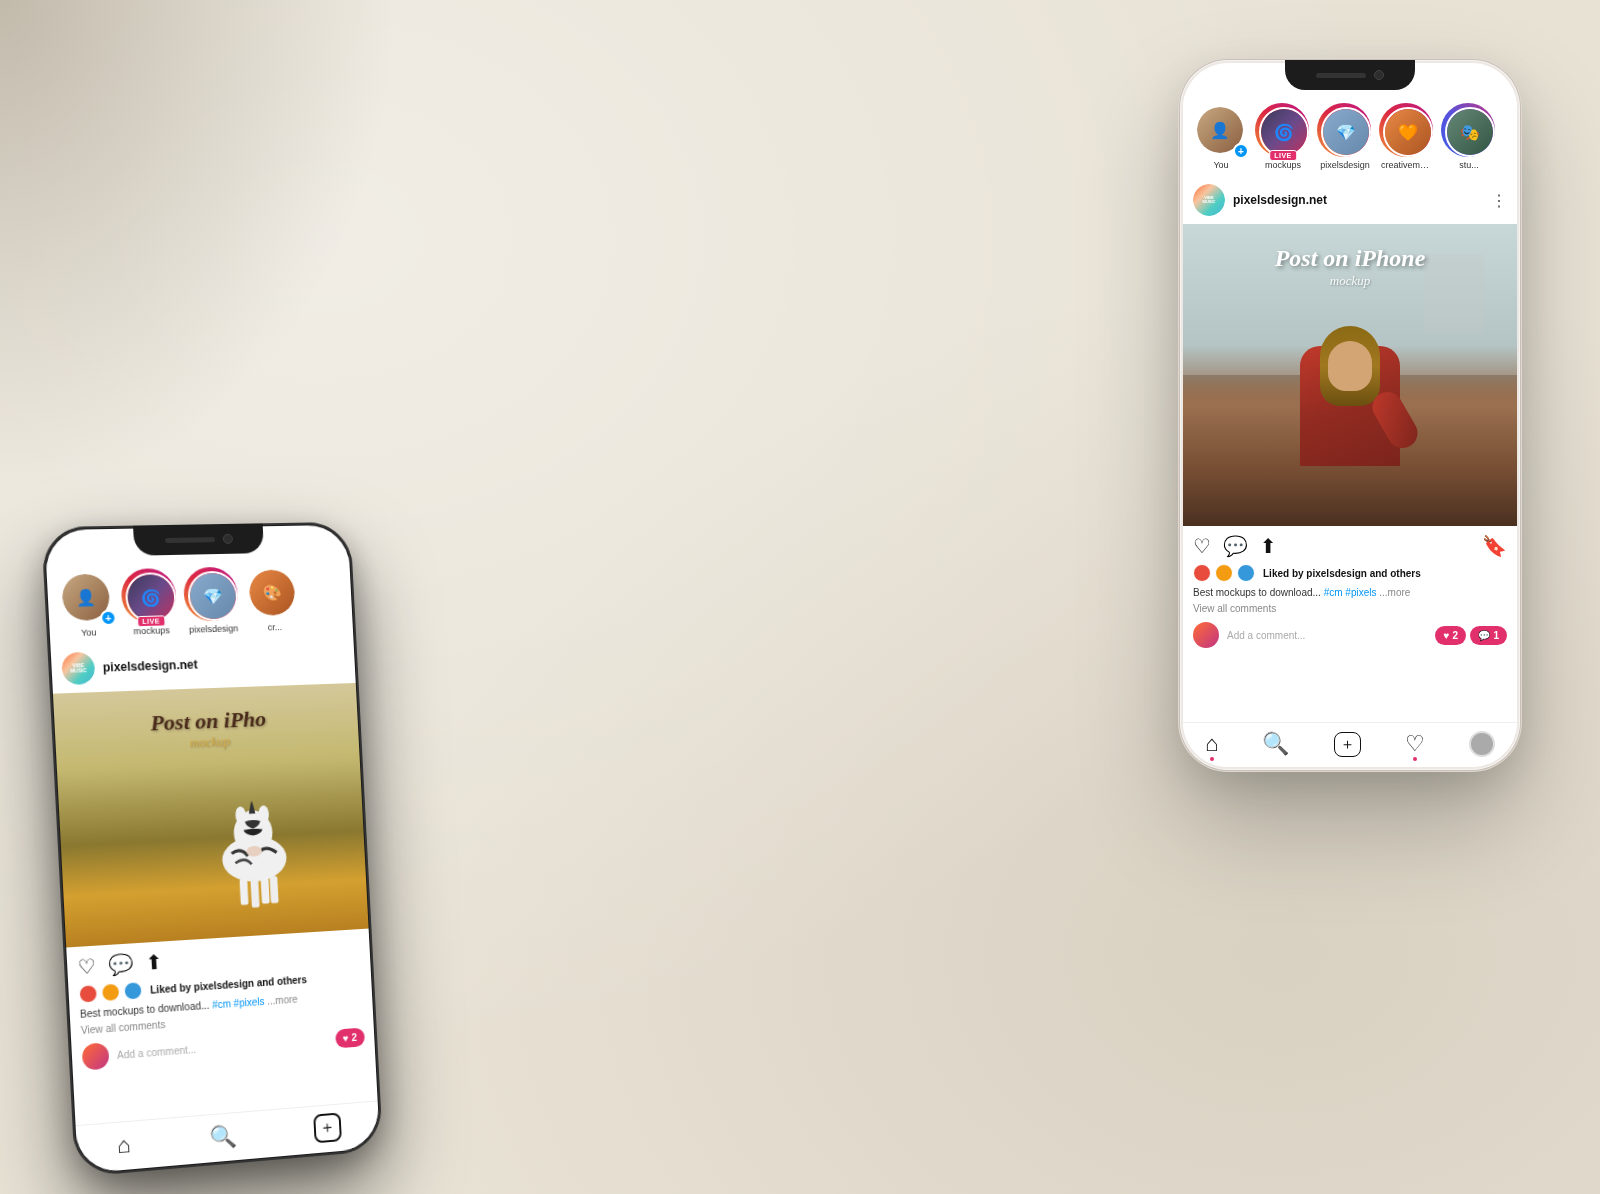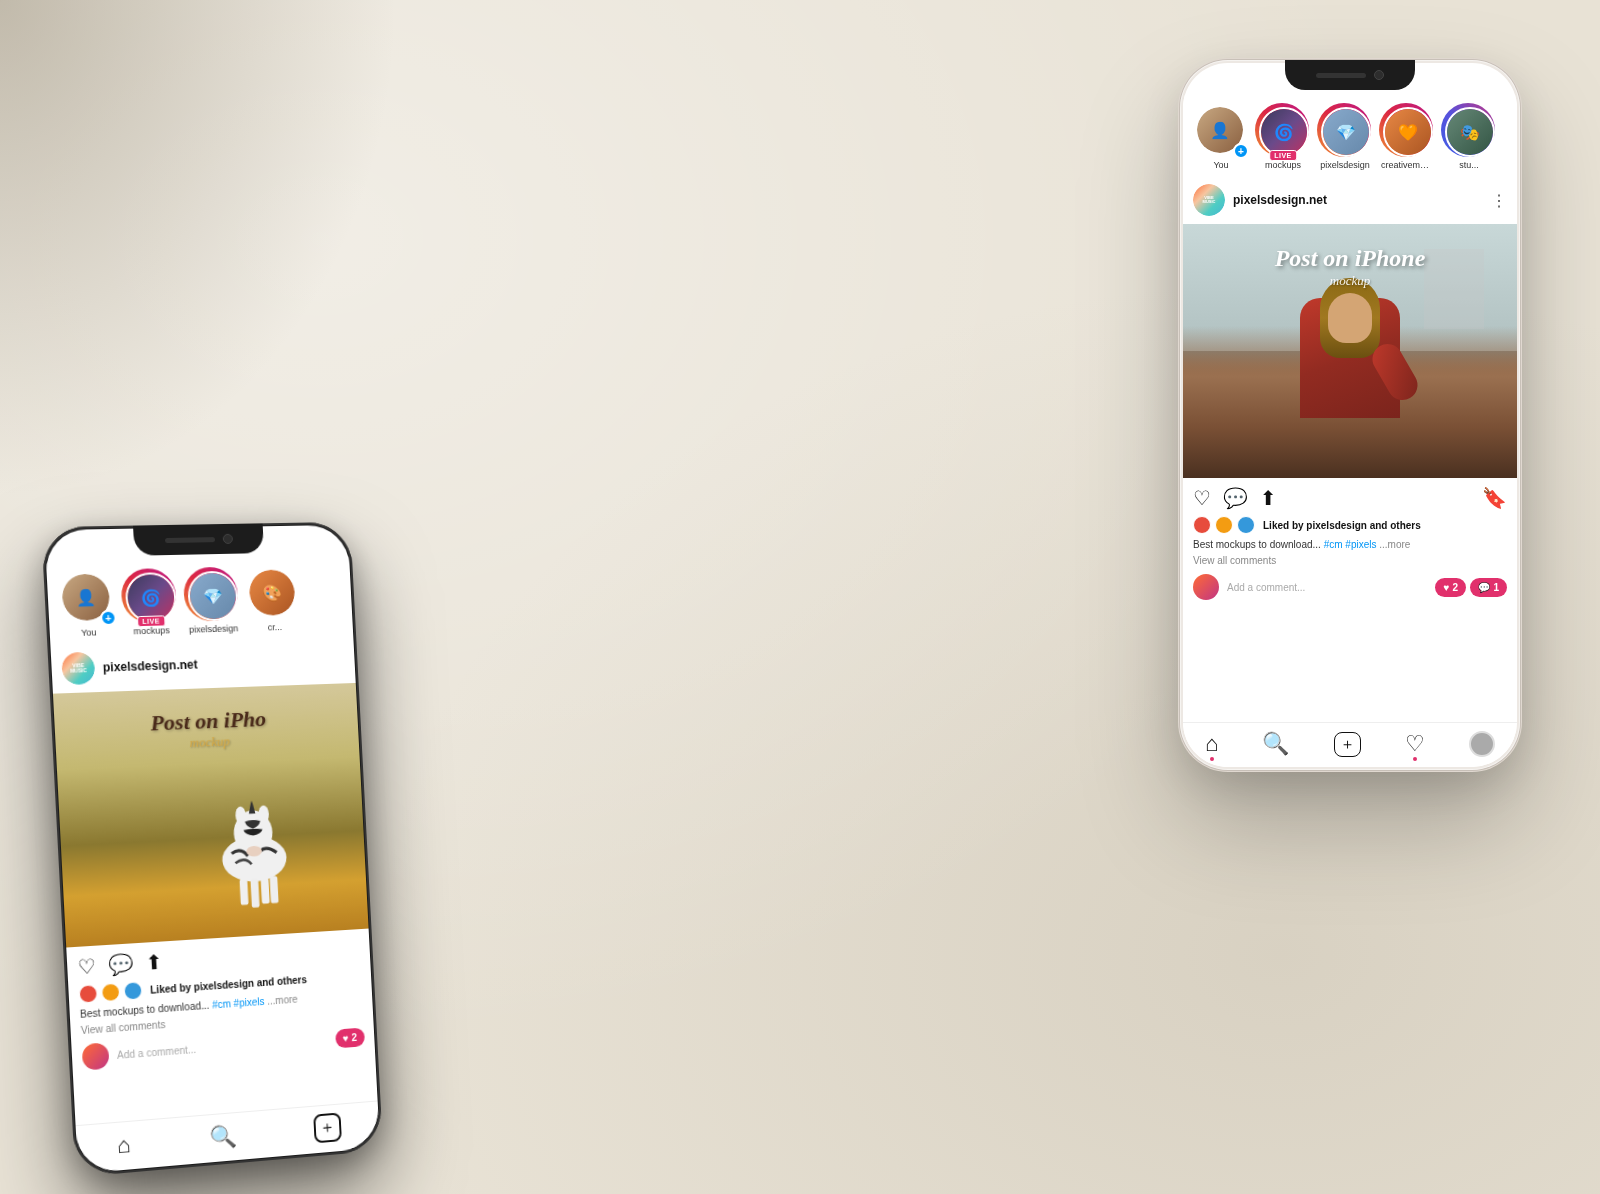--- a/index.html
+++ b/index.html
@@ -756,21 +756,21 @@
       </div>
 
       <div class="ig-post-header">
         <div class="post-avatar">
           <div class="vibe-logo" style="font-size:4px;padding:2px;line-height:1.1;">VIBE<br>MUSIC</div>
         </div>
         <span class="post-username">pixelsdesign.net</span>
         <span class="post-more">⋮</span>
       </div>
 
-      <div class="ig-post-image" style="height:254px;">
+      <div class="ig-post-image" style="height:302px;">
         <div class="woman-image" style="width:100%;height:100%;position:relative;overflow:hidden;">
 
           <div style="position:absolute;top:0;left:0;right:0;height:50%;background:linear-gradient(180deg,#c8d8d8,#b0c0c0);"></div>
           <div style="position:absolute;bottom:0;left:0;right:0;height:60%;background:linear-gradient(0deg,#4a3020,#7a5035,#9a7050,transparent);"></div>
 
           <div style="position:absolute;bottom:0;left:50%;transform:translateX(-50%);width:160px;height:200px;">
 
             <div style="position:absolute;bottom:60px;left:50%;transform:translateX(-50%);width:100px;height:120px;background:linear-gradient(160deg,#c0392b,#922b21,#7b241c);border-radius:20px 20px 0 0;"></div>
 
             <div style="position:absolute;top:0;left:50%;transform:translateX(-50%);width:60px;height:80px;background:linear-gradient(180deg,#8b6914,#a07820,#6b4f10);border-radius:30px 30px 20px 20px;"></div>

